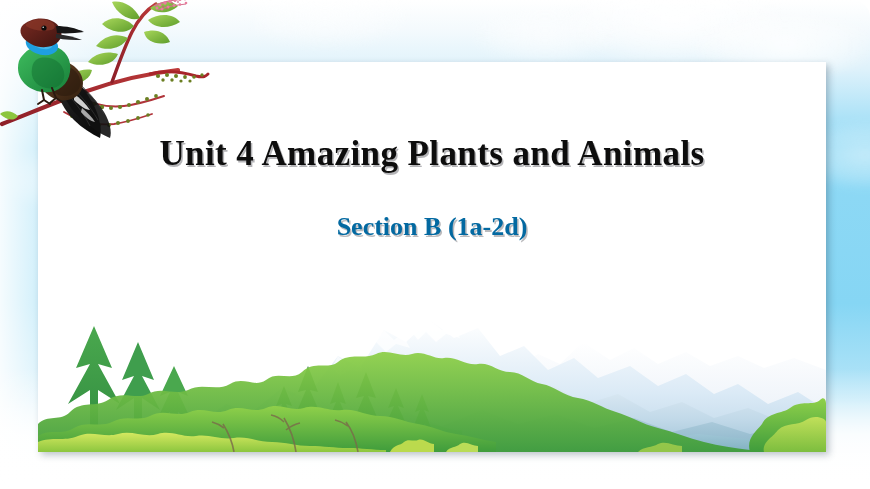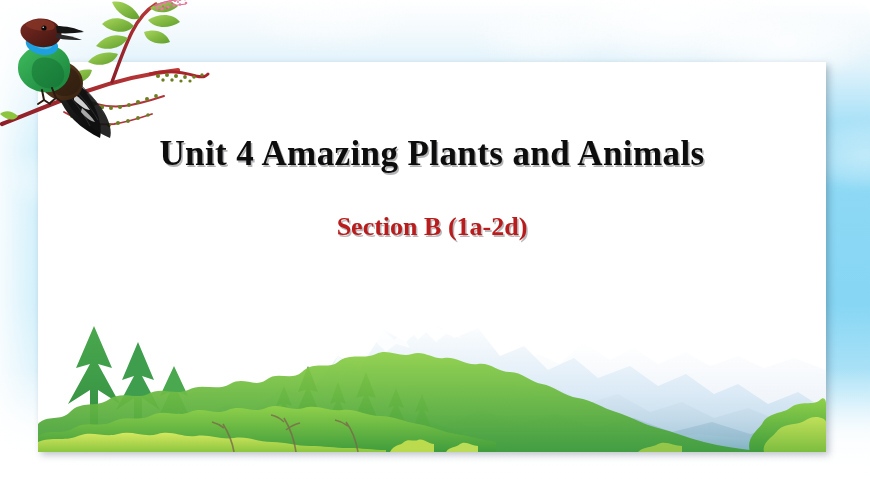--- a/index.html
+++ b/index.html
@@ -104,21 +104,21 @@
     font-weight: bold;
     color: #0d0d0d;
     text-shadow: 1.5px 1.5px 0 rgba(120,120,125,0.5);
     font-family: "DejaVu Sans", "Liberation Sans", sans-serif;
   }
   .title-sec {
     margin: 0;
     padding-top: 38px;
     font-size: 26px;
     font-weight: bold;
-    color: #b91c1c;
+    color: #0369a1;
     text-shadow: 1.5px 1.5px 0 rgba(120,120,125,0.5);
   }
 
   
   .bird-branch {
     position: absolute;
     left: 0px; top: -4px;
     width: 230px; height: 150px;
     z-index: 9;
   }

